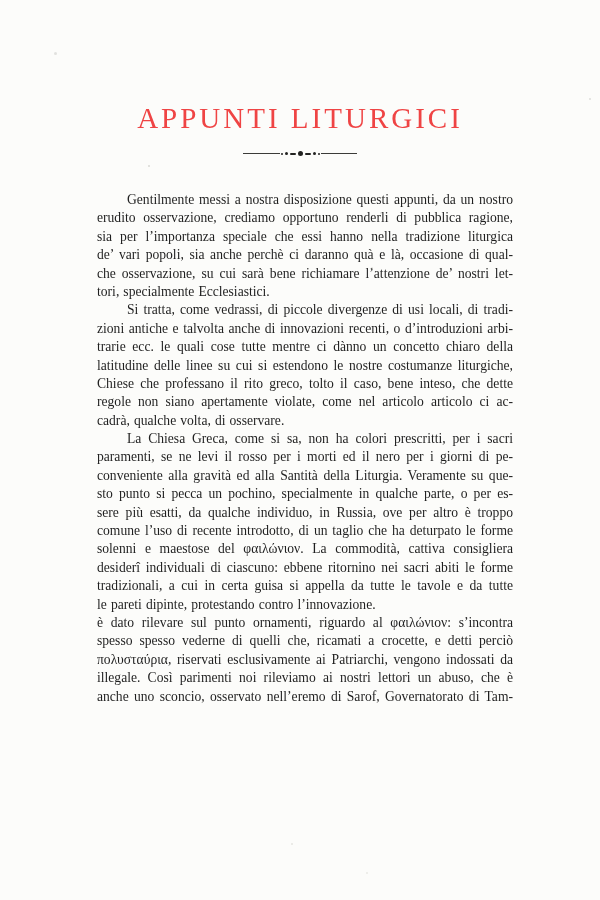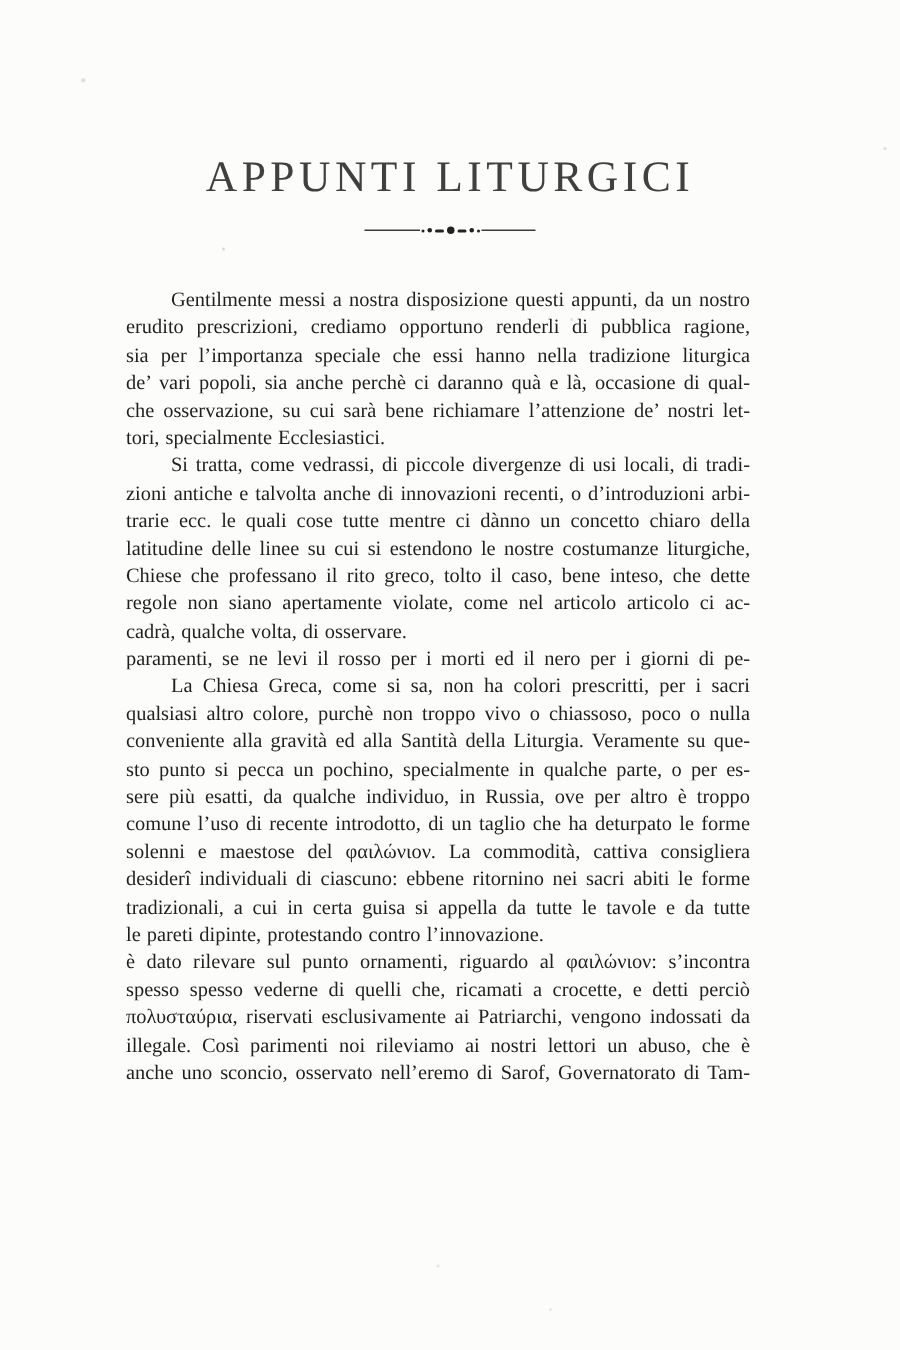--- a/index.html
+++ b/index.html
@@ -19,21 +19,21 @@
   .title {
     position: absolute;
     top: 102px;
     left: 0;
     width: 100%;
     margin: 0;
     text-align: center;
     font-size: 29px;
     font-weight: 400;
     letter-spacing: 3px;
-    color: #404040;
+    color: #ef4444;
     white-space: nowrap;
   }
   .divider {
     position: absolute;
     top: 150px;
     left: 50%;
     transform: translateX(-50%);
     width: 114px;
     height: 7px;
     display: flex;
@@ -58,21 +58,21 @@
     width: 6px;
     height: 2px;
     background: #222220;
     margin: 0 1px;
     border-radius: 1px;
     flex: 0 0 auto;
   }
   .body-text {
     position: absolute;
     top: 191px;
-    left: 84px;
+    left: 97px;
     width: 416px;
   }
   .paragraph { margin: 0; }
   .line {
     font-size: 13.6px;
     line-height: 18.4px;
     height: 18.4px;
     overflow: hidden;
     text-align: justify;
     text-align-last: justify;
@@ -102,39 +102,38 @@
     <span class="dot dot-l"></span>
     <span class="dash"></span>
     <span class="dot dot-m"></span>
     <span class="dot dot-s"></span>
     <span class="rule"></span>
   </div>
 
   <div class="body-text">
       <div class="paragraph">
         <div class="line indent">Gentilmente messi a nostra disposizione questi appunti, da un nostro</div>
-        <div class="line">erudito prescrizioni, crediamo opportuno renderli di pubblica ragione,</div>
+        <div class="line">erudito osservazione, crediamo opportuno renderli di pubblica ragione,</div>
         <div class="line">sia per l’importanza speciale che essi hanno nella tradizione liturgica</div>
         <div class="line">de’ vari popoli, sia anche perchè ci daranno quà e là, occasione di qual-</div>
         <div class="line">che osservazione, su cui sarà bene richiamare l’attenzione de’ nostri let-</div>
         <div class="line last">tori, specialmente Ecclesiastici.</div>
       </div>
       <div class="paragraph">
         <div class="line indent">Si tratta, come vedrassi, di piccole divergenze di usi locali, di tradi-</div>
         <div class="line">zioni antiche e talvolta anche di innovazioni recenti, o d’introduzioni arbi-</div>
         <div class="line">trarie ecc. le quali cose tutte mentre ci dànno un concetto chiaro della</div>
         <div class="line">latitudine delle linee su cui si estendono le nostre costumanze liturgiche,</div>
         <div class="line">Chiese che professano il rito greco, tolto il caso, bene inteso, che dette</div>
         <div class="line">regole non siano apertamente violate, come nel articolo articolo ci ac-</div>
         <div class="line last">cadrà, qualche volta, di osservare.</div>
       </div>
       <div class="paragraph">
+        <div class="line indent">La Chiesa Greca, come si sa, non ha colori prescritti, per i sacri</div>
         <div class="line">paramenti, se ne levi il rosso per i morti ed il nero per i giorni di pe-</div>
-        <div class="line indent">La Chiesa Greca, come si sa, non ha colori prescritti, per i sacri</div>
-        <div class="line">qualsiasi altro colore, purchè non troppo vivo o chiassoso, poco o nulla</div>
         <div class="line">conveniente alla gravità ed alla Santità della Liturgia. Veramente su que-</div>
         <div class="line">sto punto si pecca un pochino, specialmente in qualche parte, o per es-</div>
         <div class="line">sere più esatti, da qualche individuo, in Russia, ove per altro è troppo</div>
         <div class="line">comune l’uso di recente introdotto, di un taglio che ha deturpato le forme</div>
         <div class="line">solenni e maestose del φαιλώνιον. La commodità, cattiva consigliera sempre,</div>
         <div class="line">desiderî individuali di ciascuno: ebbene ritornino nei sacri abiti le forme</div>
         <div class="line">tradizionali, a cui in certa guisa si appella da tutte le tavole e da tutte</div>
         <div class="line last">le pareti dipinte, protestando contro l’innovazione.</div>
       </div>
       <div class="paragraph">

